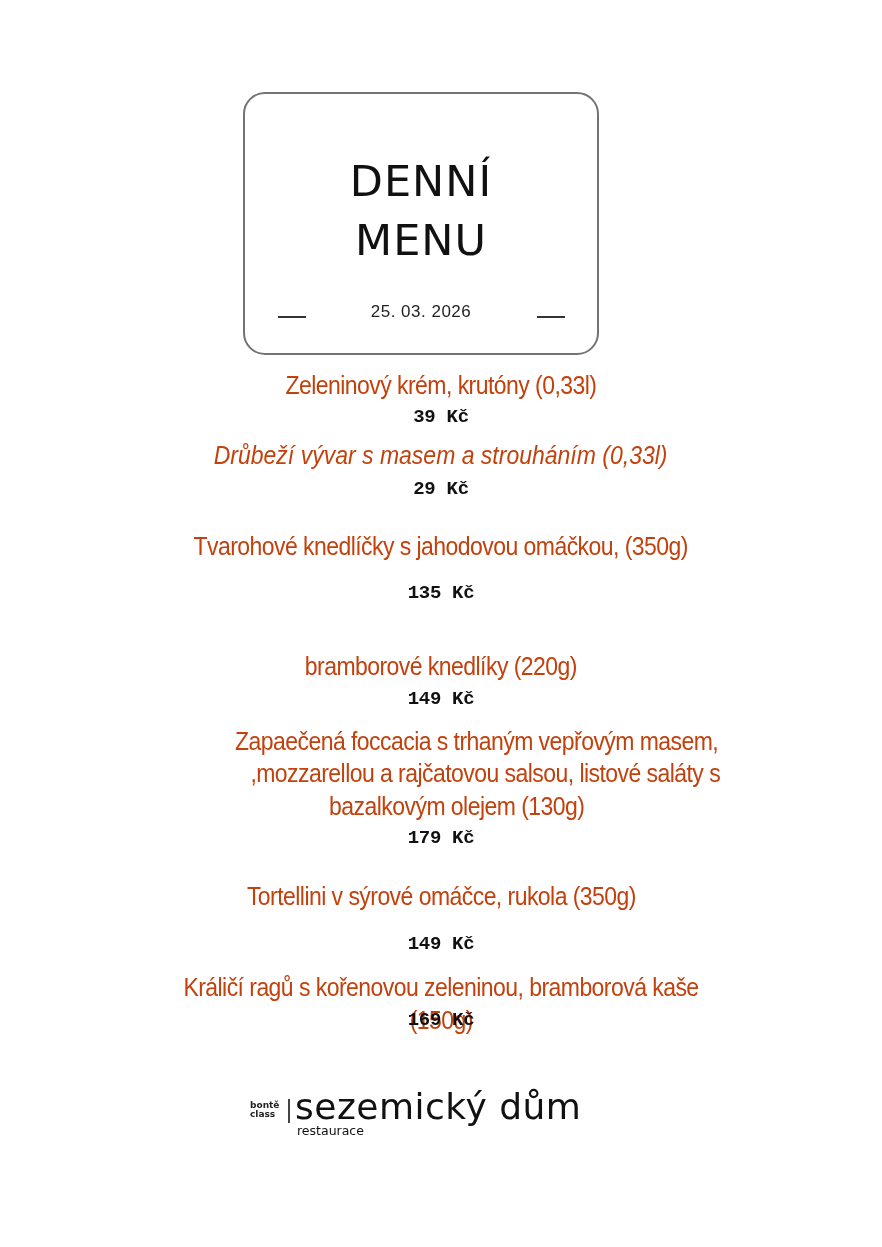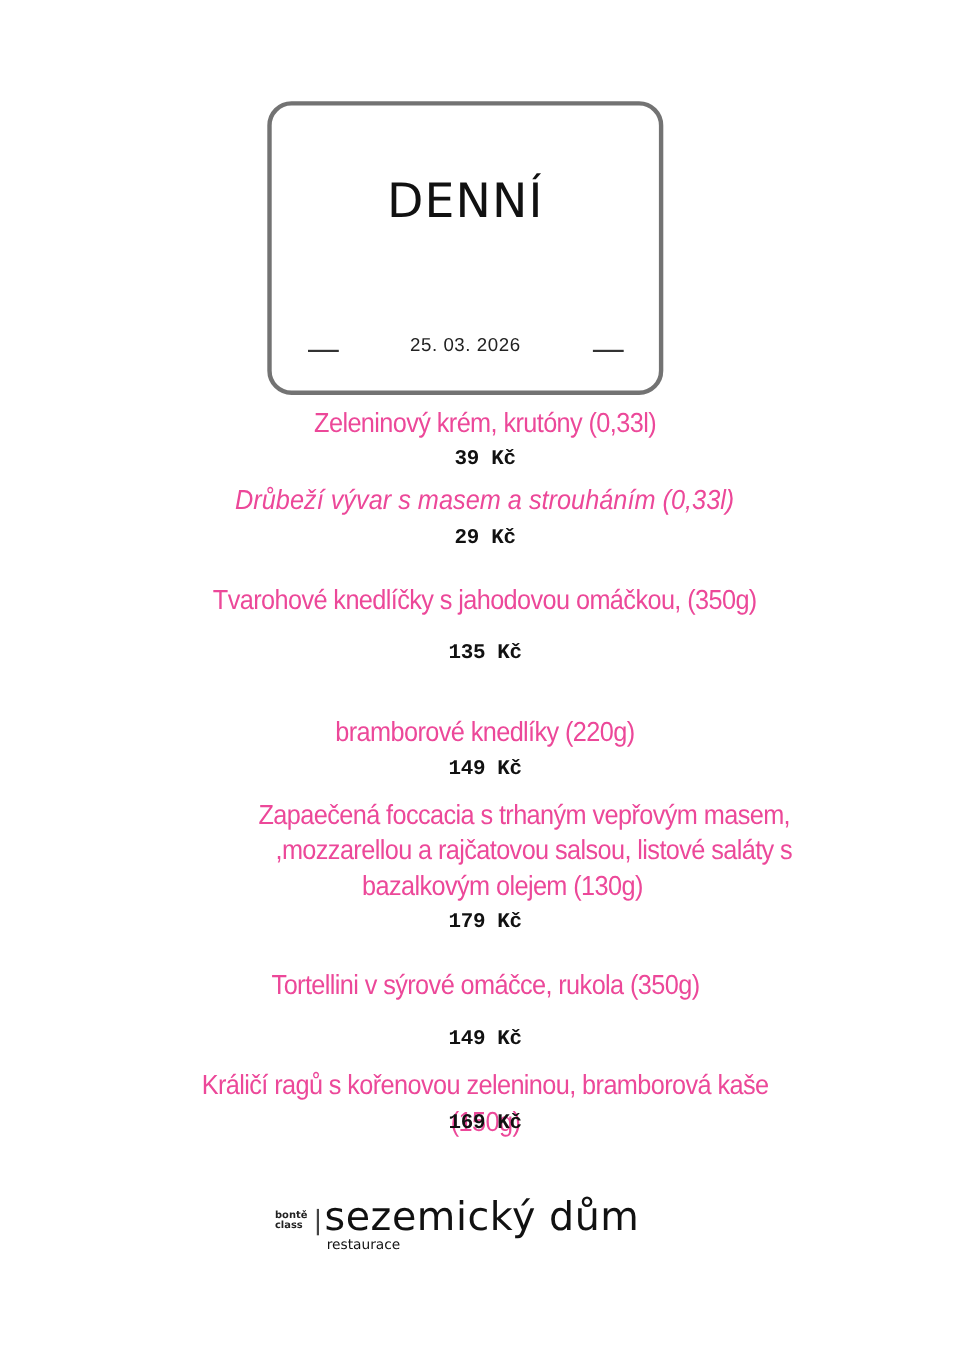--- a/index.html
+++ b/index.html
@@ -1,42 +1,42 @@
 <!DOCTYPE html>
 <html><head>
   <meta charset="utf-8">
   <style>
     html, body { margin: 0; padding: 0; background: #ffffff; }
     body { width: 882px; height: 1247px; position: relative; overflow: hidden; color: #111; }
     .page { position: absolute; left: 0; top: 0; width: 882px; height: 1247px; background: #fff; }
 
     .header-box {
       position: absolute; left: 243px; top: 92px; width: 352px; height: 259px;
-      border: 4px solid #737373; border-radius: 22px; box-sizing: content-box;
+      border: 2px solid #737373; border-radius: 22px; box-sizing: content-box;
     }
     .title-line {
       position: absolute; left: 0; width: 100%; text-align: center;
       font-family: "DejaVu Sans", sans-serif; font-weight: normal;
       font-size: 43px; line-height: 1; color: #111; letter-spacing: 1px;
     }
     .title-1 { top: 66px; }
     .title-2 { top: 125px; }
     .date {
       position: absolute; left: 0; width: 100%; top: 208px; text-align: center;
       font-family: "Liberation Sans", sans-serif; font-size: 17px; color: #222; letter-spacing: 0.5px;
     }
     .dash { position: absolute; top: 222px; width: 28px; height: 2px; background: #333; }
     .dash-left { left: 33px; }
     .dash-right { left: 292px; }
 
     .row {
       position: absolute; left: 0; width: 882px; text-align: center; white-space: nowrap;
     }
     .dish {
-      font-family: "Liberation Sans", sans-serif; font-size: 25px; line-height: 33px; color: #ec4899;
+      font-family: "Liberation Sans", sans-serif; font-size: 25px; line-height: 33px; color: #c2410c;
       letter-spacing: -0.6px;
     }
     .dish.wide { letter-spacing: 0px; font-style: italic; }
     .dish span { display: inline-block; transform: scaleX(0.92); transform-origin: center; }
     .price {
       font-family: Liberation Mono, monospace; font-weight: bold; font-size: 19px; line-height: 24px; color: #111;
       letter-spacing: -0.3px;
     }
 
     .logo { position: absolute; left: 248px; top: 1093px; width: 370px; height: 50px; }
@@ -54,20 +54,21 @@
       font-size: 12.5px; line-height: 14px; color: #111;
     }
   </style>
 </head>
 <body>
 
 <div class="page">
 
   <div class="header-box">
     <div class="title-line title-1">DENNÍ</div>
+    <div class="title-line title-2">MENU</div>
     <div class="dash dash-left"></div>
     <div class="date">25. 03. 2026</div>
     <div class="dash dash-right"></div>
   </div>
 
   <div class="row dish" style="top:369px;"><span>Zeleninový krém, krutóny (0,33l)</span></div>
   <div class="row price" style="top:405px;">39 Kč</div>
 
   <div class="row dish wide" style="top:439px;"><span>Drůbeží vývar s masem a strouháním (0,33l)</span></div>
   <div class="row price" style="top:477px;">29 Kč</div>

